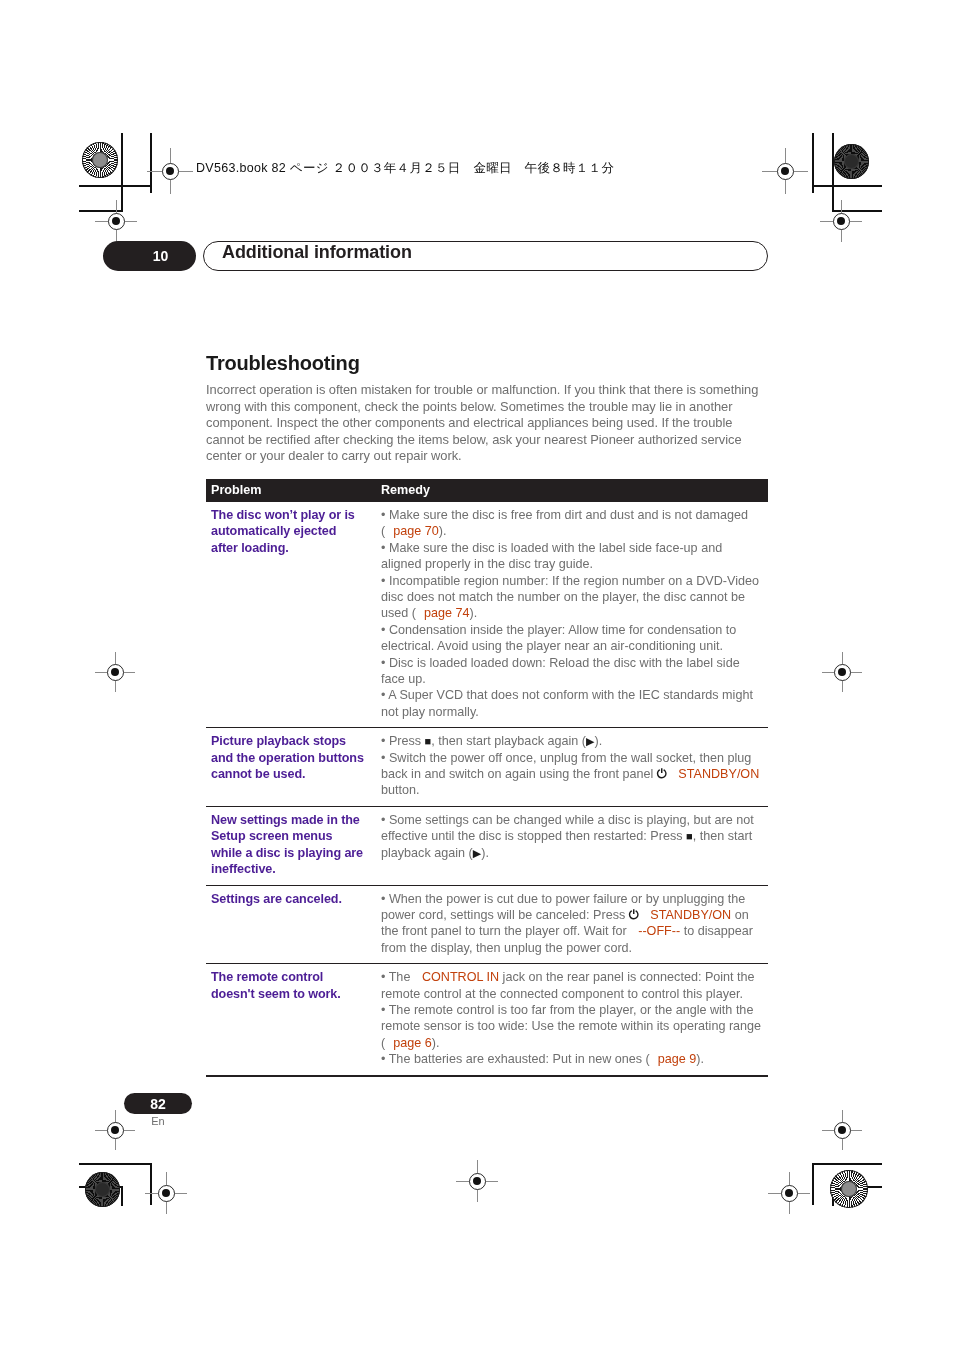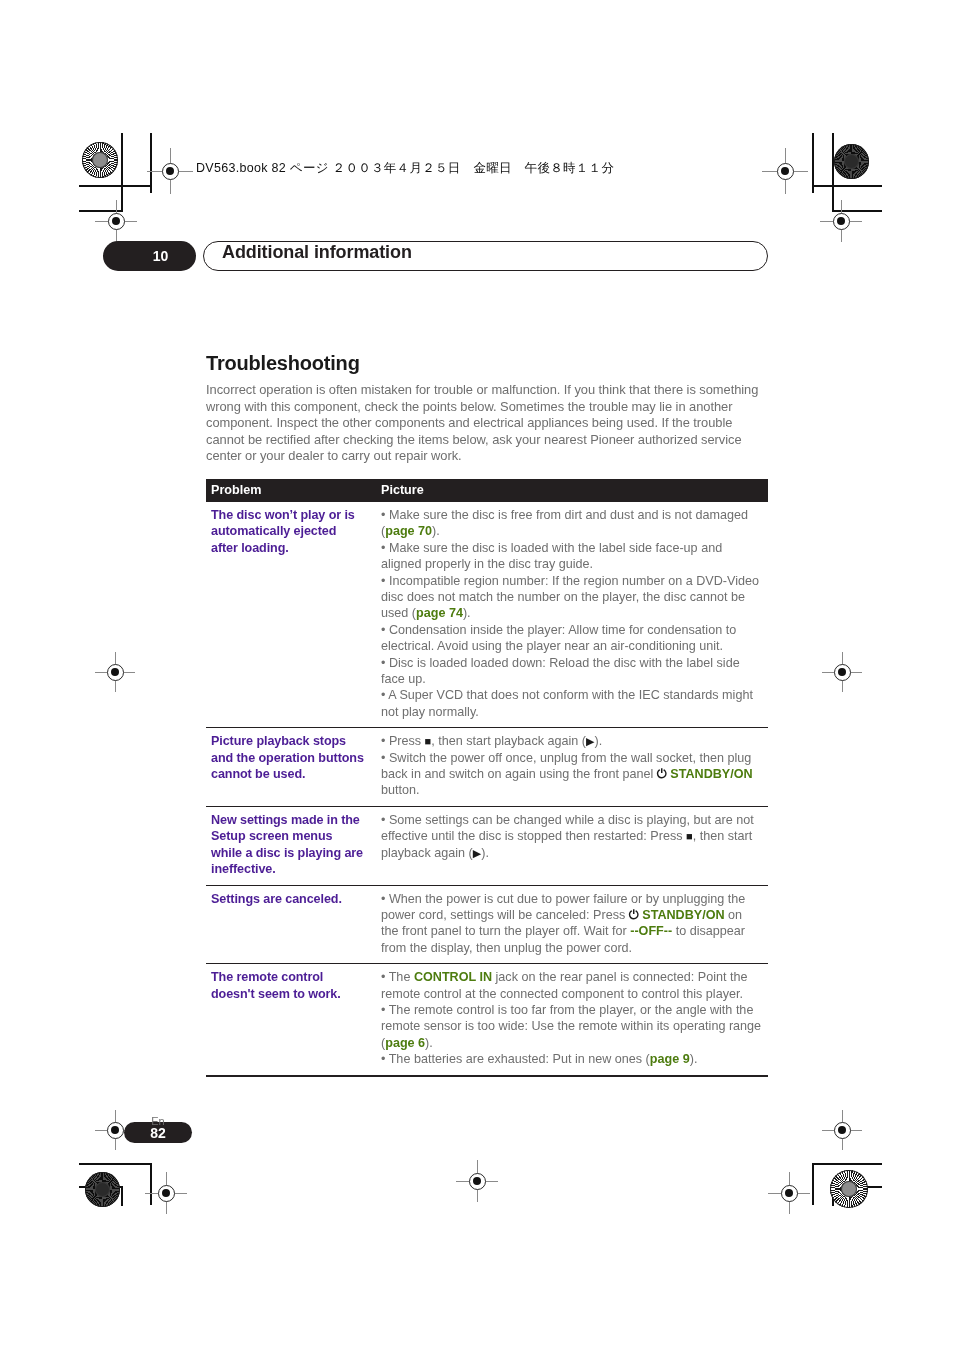--- a/index.html
+++ b/index.html
@@ -191,32 +191,33 @@
   }
   table.ts tbody td.rem {
     color: #6f6f6f;
     padding-left: 10px;
   }
   table.ts tbody tr:last-child td {
     border-bottom: 2.6px solid #231f20;
   }
   table.ts tbody td.rem b,
   table.ts tbody td.rem strong {
-    color: #4d7c0f;
-    font-weight: bold;
+    color: #c2410c;
+    font-weight: normal;
+    margin-left: 8px;
   }
   .bullet-line { display: block; }
   .glyph { color: #1a1a1a; font-size: 11px; }
   .pwr { color: #1a1a1a; font-weight: bold; }
 
   
   .page-pill {
     position: absolute;
     left: 124px;
-    top: 1122px;
+    top: 1093px;
     width: 68px;
     height: 21px;
     background: #231f20;
     border-radius: 11px;
     color: #fff;
     font-size: 14px;
     font-weight: bold;
     display: flex;
     align-items: center;
     justify-content: center;
@@ -331,21 +332,21 @@
   <p class="intro">Incorrect operation is often mistaken for trouble or malfunction. If you think that there is something wrong with this component, check the points below. Sometimes the trouble may lie in another component. Inspect the other components and electrical appliances being used. If the trouble cannot be rectified after checking the items below, ask your nearest Pioneer authorized service center or your dealer to carry out repair work.</p>
 
   <table class="ts">
     <colgroup>
         <col class="c1">
         <col class="c2">
       </colgroup>
     <thead>
       <tr>
         <th class="h1">Problem</th>
-        <th class="h2">Picture</th>
+        <th class="h2">Remedy</th>
       </tr>
     </thead>
     <tbody>
         <tr>
           <td class="prob">The disc won’t play or is automatically ejected after loading.</td>
           <td class="rem">
             <span class="bullet-line">• Make sure the disc is free from dirt and dust and is not damaged (<b>page 70</b>).</span>
             <span class="bullet-line">• Make sure the disc is loaded with the label side face-up and aligned properly in the disc tray guide.</span>
             <span class="bullet-line">• Incompatible region number: If the region number on a DVD-Video disc does not match the number on the player, the disc cannot be used (<b>page 74</b>).</span>
             <span class="bullet-line">• Condensation inside the player: Allow time for condensation to electrical. Avoid using the player near an air-conditioning unit.</span>

